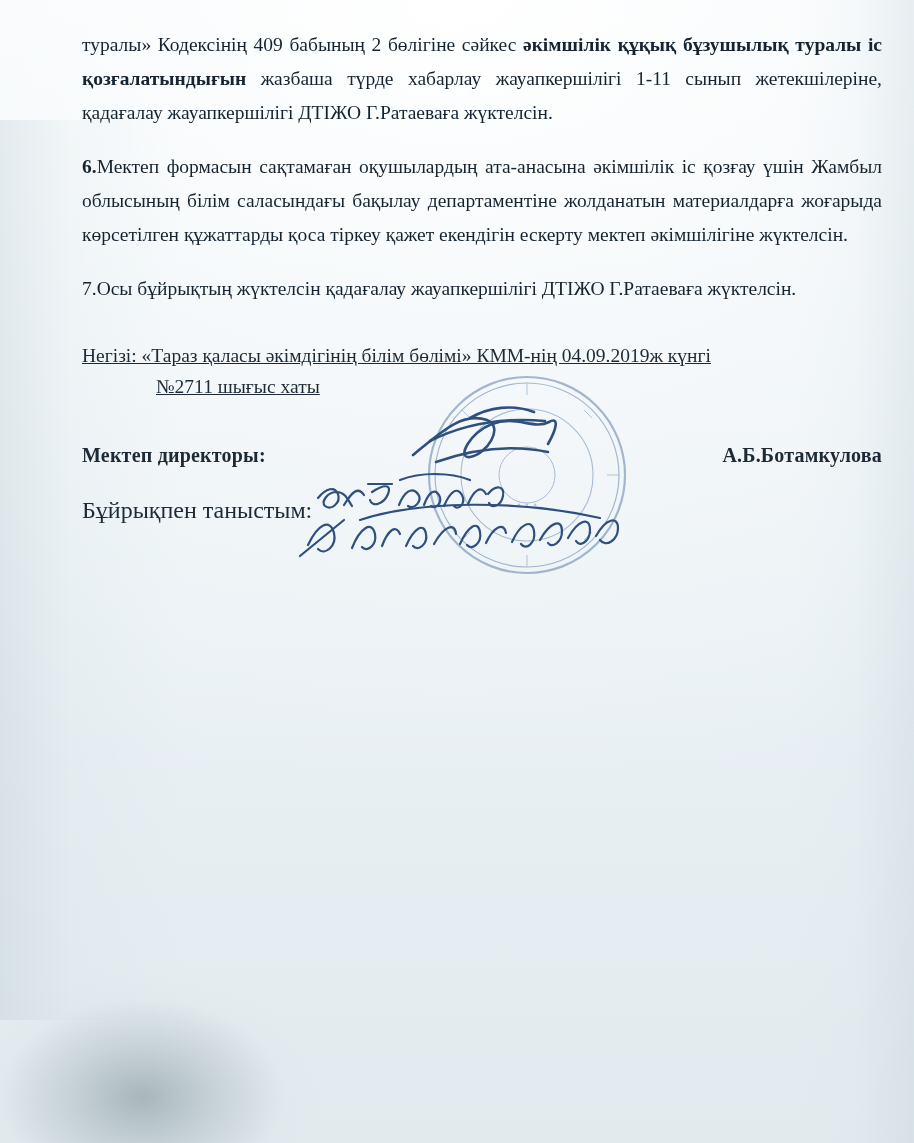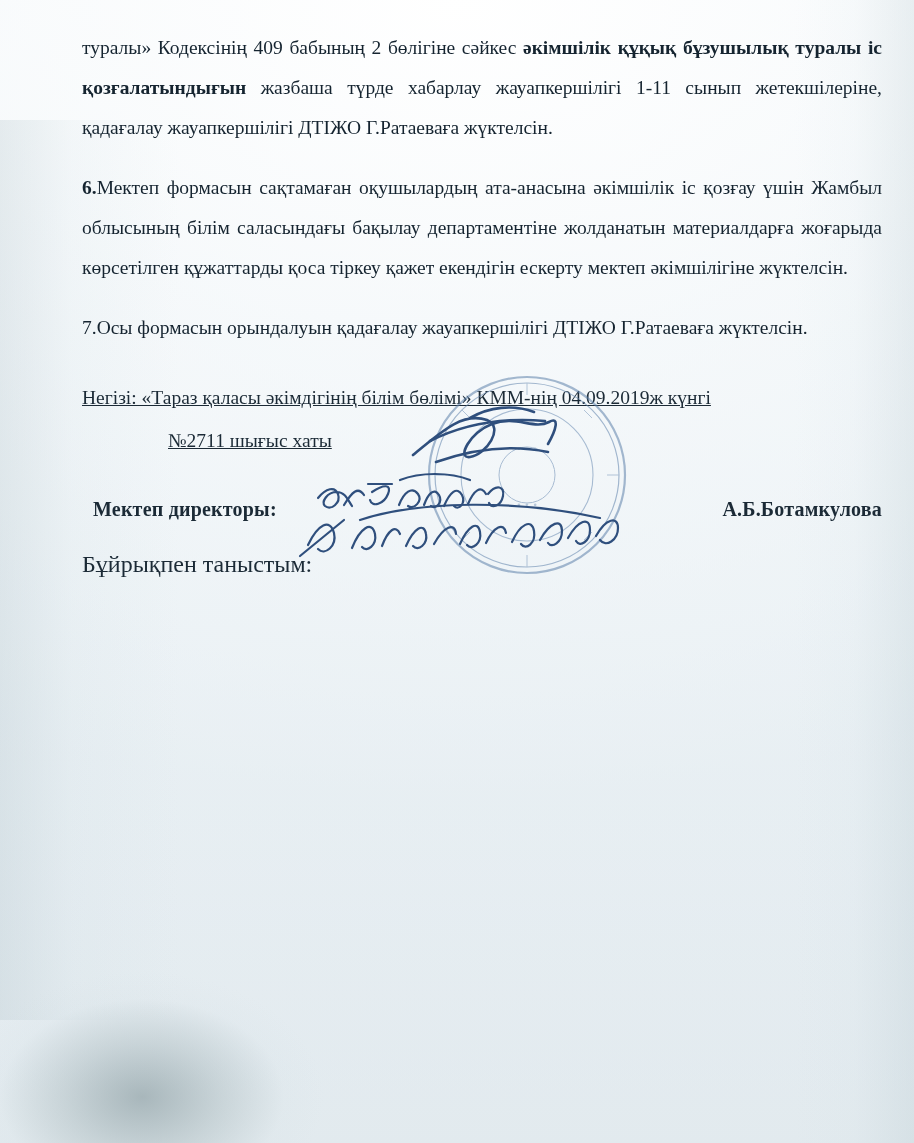--- a/index.html
+++ b/index.html
@@ -54,42 +54,41 @@
   }
   .content {
     position: absolute;
     left: 82px;
     top: 28px;
     width: 800px;
   }
   p.para {
     margin: 0 0 20px 0;
     font-size: 19.5px;
-    line-height: 40px;
+    line-height: 34px;
     text-align: justify;
     text-justify: inter-word;
     color: #152430;
   }
   p.para:last-child { margin-bottom: 0; }
   .b { font-weight: bold; }
   .basis-block {
     margin-top: 34px;
     font-size: 19.5px;
     line-height: 31px;
     text-decoration: underline;
   }
   .basis-line-1 { margin: 0; }
-  .basis-line-2 { margin: 12px; padding-left: 74px; }
+  .basis-line-2 { margin: 0; padding-left: 74px; }
   .sign-row {
     margin-top: 42px;
     display: flex;
     align-items: flex-end;
     justify-content: space-between;
     font-size: 20px;
-    margin-left: 11px;
   }
   .sign-title { font-weight: bold; letter-spacing: 0.2px; }
   .sign-name { font-weight: bold; letter-spacing: 0.2px; }
   .ack-row {
     margin-top: 30px;
     font-size: 24px;
   }
   
   .overlay {
     position: absolute;
@@ -113,21 +112,21 @@
 
     <p class="para">
       <span>туралы» Кодексінің 409 бабының 2 бөлігіне сәйкес </span><span class="b">әкімшілік құқық бұзушылық туралы іс қозғалатындығын</span><span> жазбаша түрде хабарлау жауапкершілігі 1-11 сынып жетекшілеріне, қадағалау жауапкершілігі ДТІЖО Г.Ратаеваға жүктелсін.</span>
     </p>
 
     <p class="para">
       <span class="b">6.</span><span>Мектеп формасын сақтамаған оқушылардың ата-анасына әкімшілік іс қозғау үшін Жамбыл облысының білім саласындағы бақылау департаментіне жолданатын материалдарға жоғарыда көрсетілген құжаттарды қоса тіркеу қажет екендігін ескерту мектеп әкімшілігіне жүктелсін.</span>
     </p>
 
     <p class="para">
-      <span>7.</span><span>Осы формасын орындалуын қадағалау жауапкершілігі ДТІЖО Г.Ратаеваға жүктелсін.</span>
+      <span>7.</span><span>Осы бұйрықтың жүктелсін қадағалау жауапкершілігі ДТІЖО Г.Ратаеваға жүктелсін.</span>
     </p>
 
     <div class="basis-block">
       <p class="basis-line-1">Негізі: «Тараз қаласы әкімдігінің білім бөлімі» КММ-нің 04.09.2019ж күнгі</p>
       <p class="basis-line-2">№2711 шығыс хаты</p>
     </div>
 
     <div class="sign-row">
       <span class="sign-title">Мектеп директоры:</span>
       <span class="sign-name">А.Б.Ботамкулова</span>

